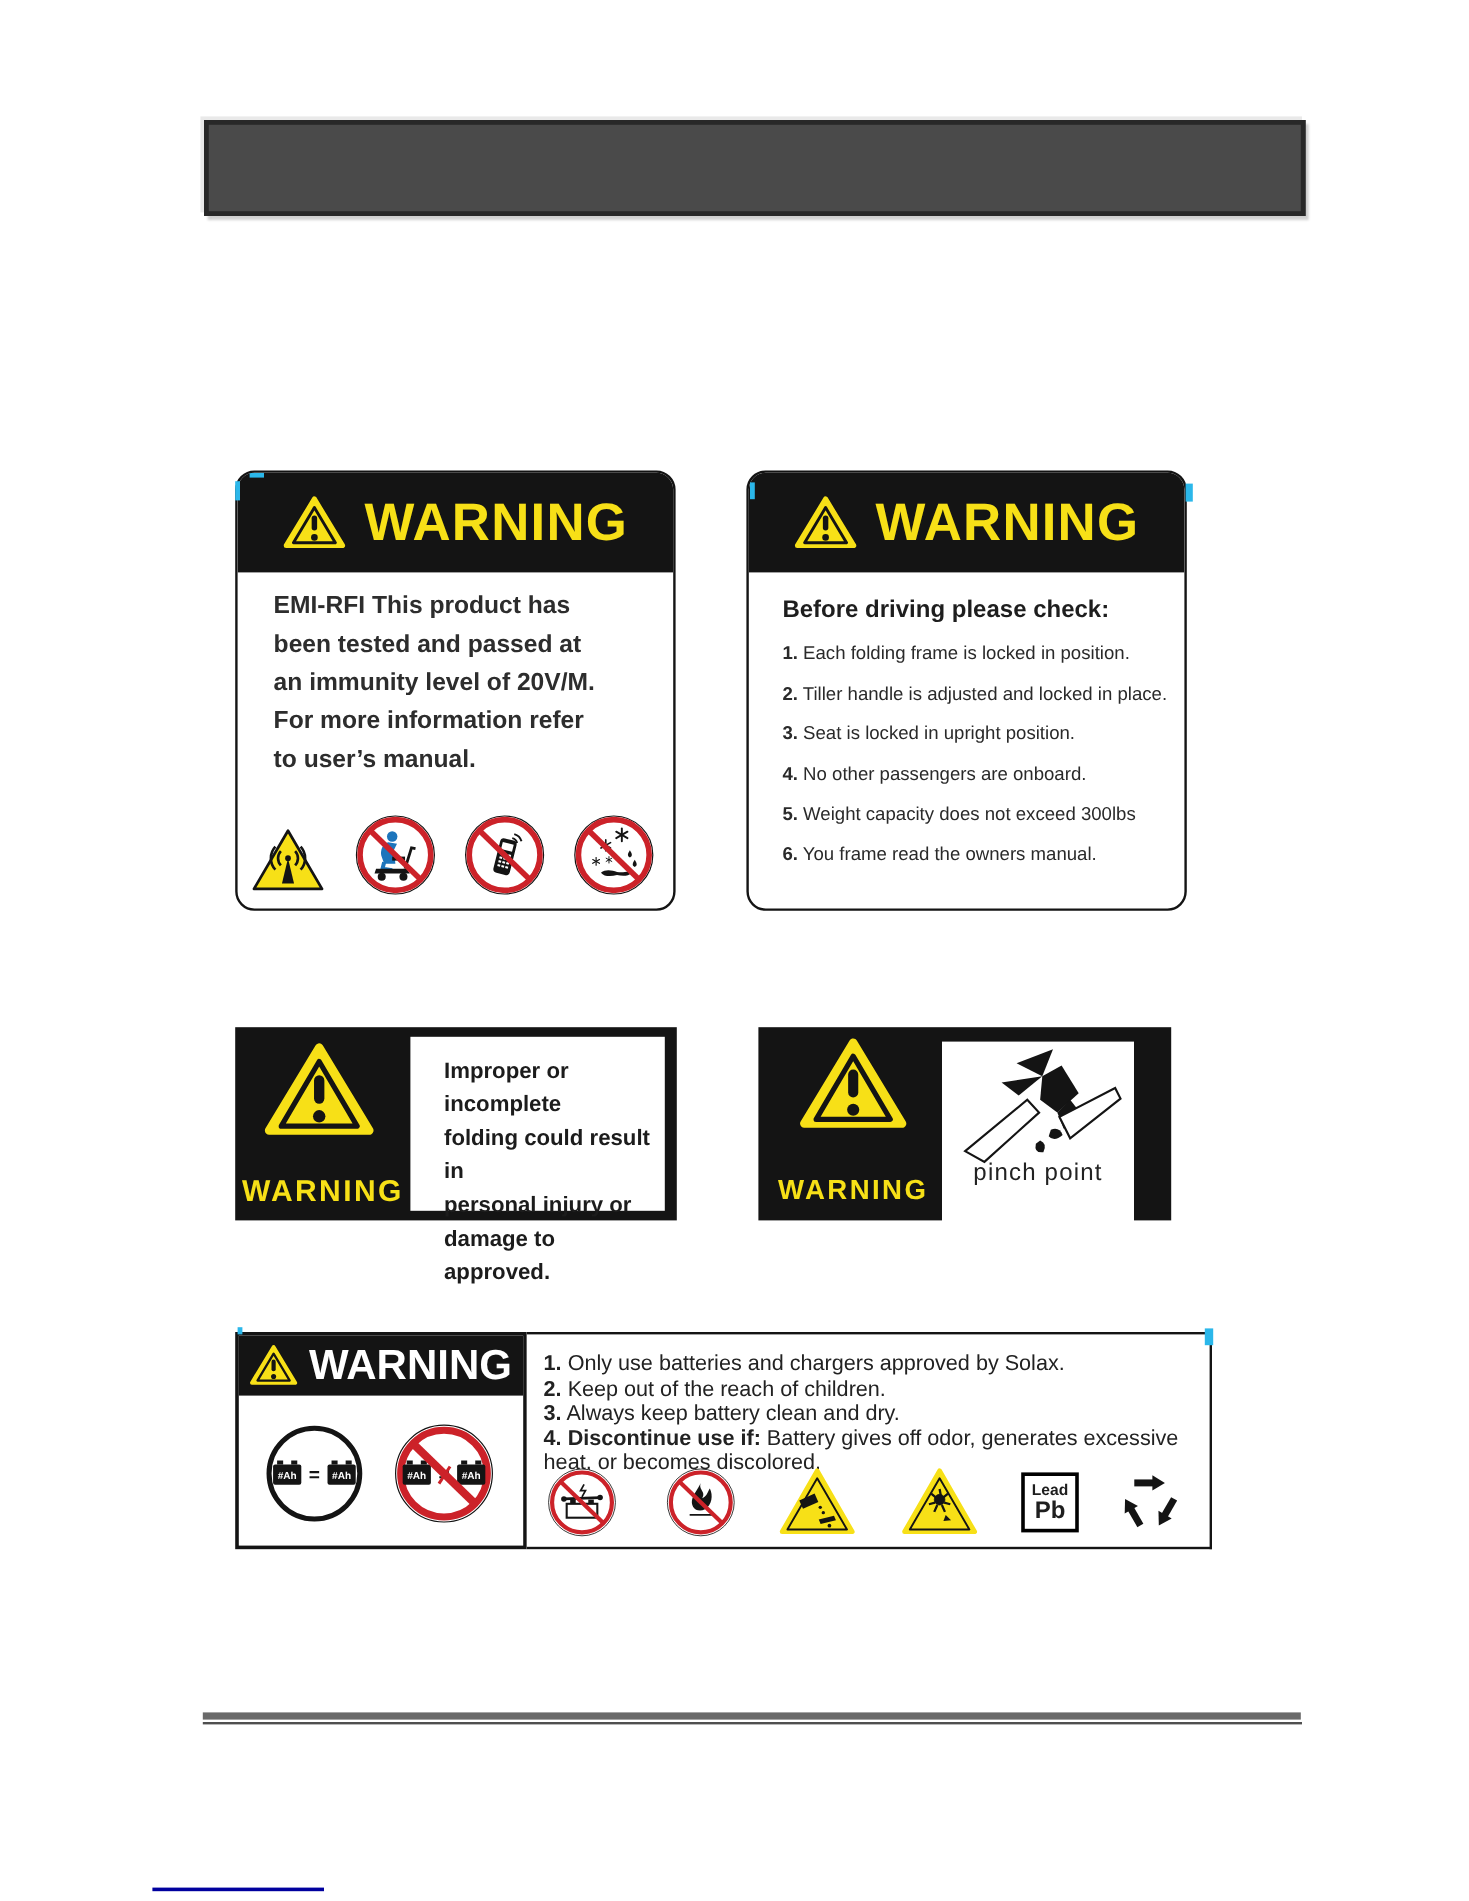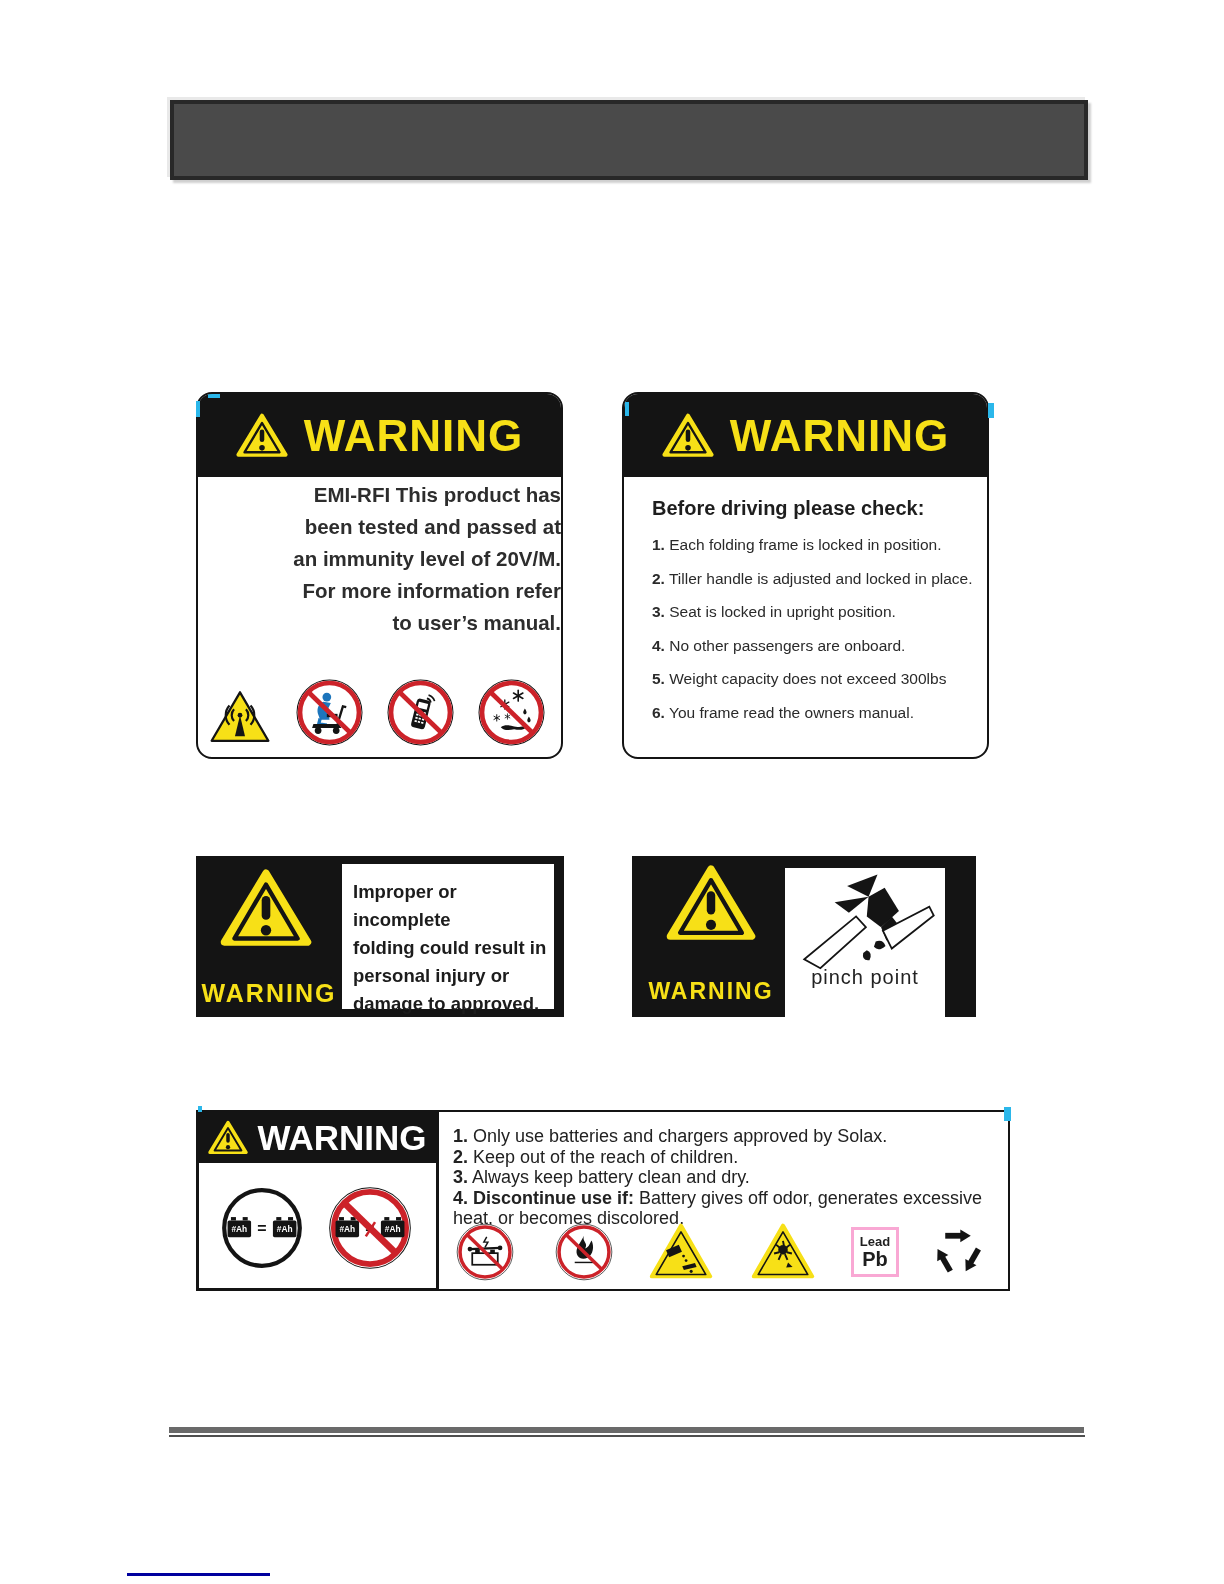--- a/index.html
+++ b/index.html
@@ -10,33 +10,33 @@
   
   .header-bar{left:170px;top:100px;width:910px;height:72px;background:#4a4a4a;
               border:4px solid #282828;box-shadow:-3px -3px 0 #e9e9e9,3px 3px 2px #cfcfcf;}
 
   
   .wlabel{border:2px solid #141414;border-radius:16px;background:#fff;overflow:hidden;}
   .label-emi{left:196px;top:392px;width:363px;height:363px;}
   .label-check{left:622px;top:392px;width:363px;height:363px;}
   .wlabel .hdr{height:83px;background:#141414;display:flex;align-items:center;justify-content:center;gap:16px;}
   .warn-big{color:#F7E017;font-size:44px;font-weight:800;letter-spacing:1px;}
-  .emi-body{padding:2px 0 0 30px;font-size:20.5px;font-weight:700;color:#2d2d2d;line-height:32px;text-align:right;}
+  .emi-body{padding:12px 0 0 30px;font-size:20.5px;font-weight:700;color:#2d2d2d;line-height:32px;}
   .emi-icons{position:absolute;left:10px;bottom:11px;display:flex;align-items:flex-end;gap:24px;}
   .check-heading{margin:20px 0 0 28px;font-size:20px;font-weight:700;color:#1e1e1e;}
   .check-list{margin:8px 0 0 28px;font-size:15.5px;line-height:33.5px;color:#2a2a2a;}
   .check-list b{font-weight:700;}
 
   
   .blabel{background:#141414;}
   .label-fold{left:196px;top:856px;width:368px;height:161px;}
   .label-pinch{left:632px;top:856px;width:344px;height:161px;}
   .warn-small{color:#F7E017;font-size:25px;font-weight:800;letter-spacing:2px;}
   .fold-panel{position:absolute;left:146px;top:8px;width:212px;height:145px;background:#fff;}
-  .fold-text{padding:14px 0 0 11px;font-size:18.5px;font-weight:700;line-height:28px;color:#1c1c1c;}
+  .fold-text{padding:14px 0 0 28px;font-size:18.5px;font-weight:700;line-height:28px;color:#1c1c1c;}
   .pinch-panel{position:absolute;left:153px;top:12px;width:160px;height:151px;background:#fff;text-align:center;}
   .pinch-caption{font-size:20px;letter-spacing:1px;color:#222;margin-top:-4px;}
 
   
   .label-batt{left:196px;top:1110px;width:814px;height:181px;}
   .batt-left{position:absolute;left:0;top:0;width:243px;height:181px;border:3px solid #141414;background:#fff;box-sizing:border-box;}
   .batt-left .hdr2{height:50px;background:#141414;display:flex;align-items:center;justify-content:center;gap:9px;}
   .warn-batt{color:#fff;font-size:35px;font-weight:800;letter-spacing:0px;}
   .batt-right{position:absolute;left:243px;top:0;width:571px;height:181px;border:2px solid #141414;border-left:none;background:#fff;box-sizing:border-box;}
   .batt-list{margin:14px 0 0 14px;font-size:18px;line-height:20.5px;color:#222;}
@@ -302,21 +302,21 @@
         <svg class="abs" style="left:312px;bottom:10px;" width="64" height="56" viewBox="0 0 100 88">
           <path d="M50 4 L96 84 L4 84 Z" fill="#F7E017" stroke="#F7E017" stroke-width="6" stroke-linejoin="round"></path>
           <path d="M50 14 L89 81 L11 81 Z" fill="#F7E017" stroke="#141414" stroke-width="2.5" stroke-linejoin="round"></path>
           <g fill="#141414" stroke="#141414">
             <circle cx="50" cy="42" r="7"></circle>
             <path d="M50 28 l1.5 8 M61 34 l-6 5 M64 48 l-8 -2 M39 34 l6 5 M36 48 l8 -2 M43 58 l4 -9 M57 58 l-4 -9" stroke-width="3" fill="none"></path>
             <path d="M58 62 l7 7 l-10 1 z" stroke="none"></path>
           </g>
         </svg>
 
-        <div class="abs" style="left:412px;bottom:12px;width:48px;height:50px;border:3px solid #f9a8d4;background:#fff;text-align:center;box-sizing:border-box;">
+        <div class="abs" style="left:412px;bottom:12px;width:48px;height:50px;border:3px solid #000000;background:#fff;text-align:center;box-sizing:border-box;">
           <div style="font-size:13px;font-weight:700;margin-top:4px;">Lead</div>
           <div style="font-size:20px;font-weight:700;line-height:20px;">Pb</div>
         </div>
 
         <svg class="abs" style="left:490px;" width="58" height="58" viewBox="0 0 100 100">
           <defs>
             <g id="ra">
               <rect x="-22" y="-5" width="28" height="10" fill="#141414"></rect>
               <path d="M4 -11 L22 0 L4 11 Z" fill="#141414"></path>
             </g>

